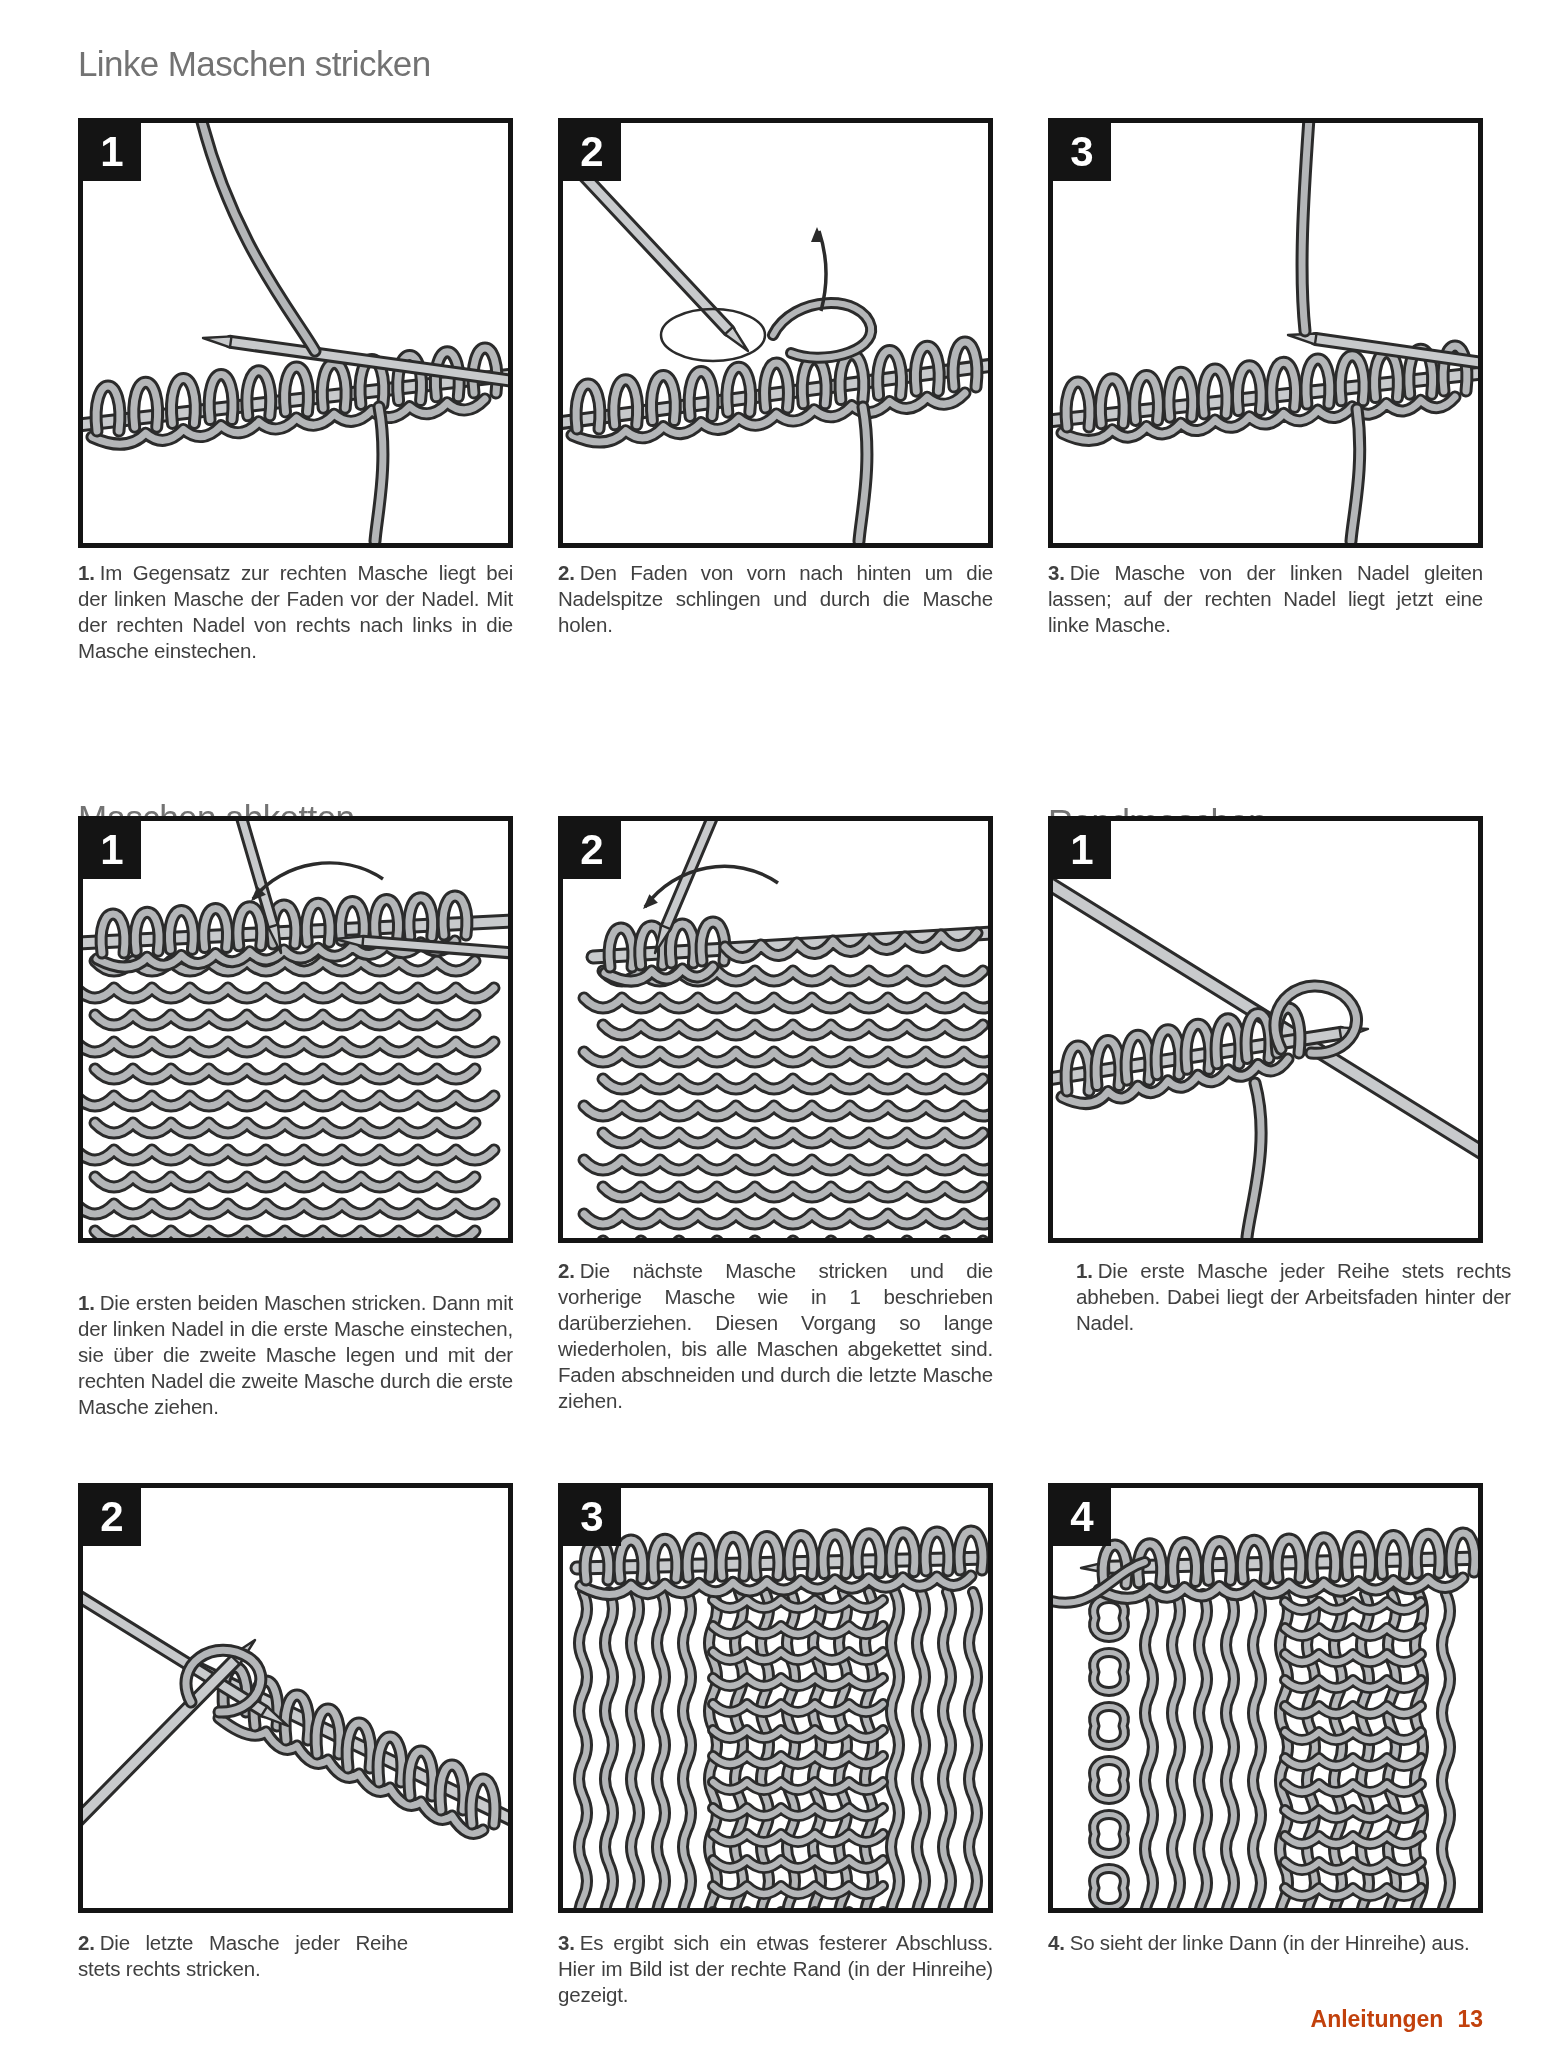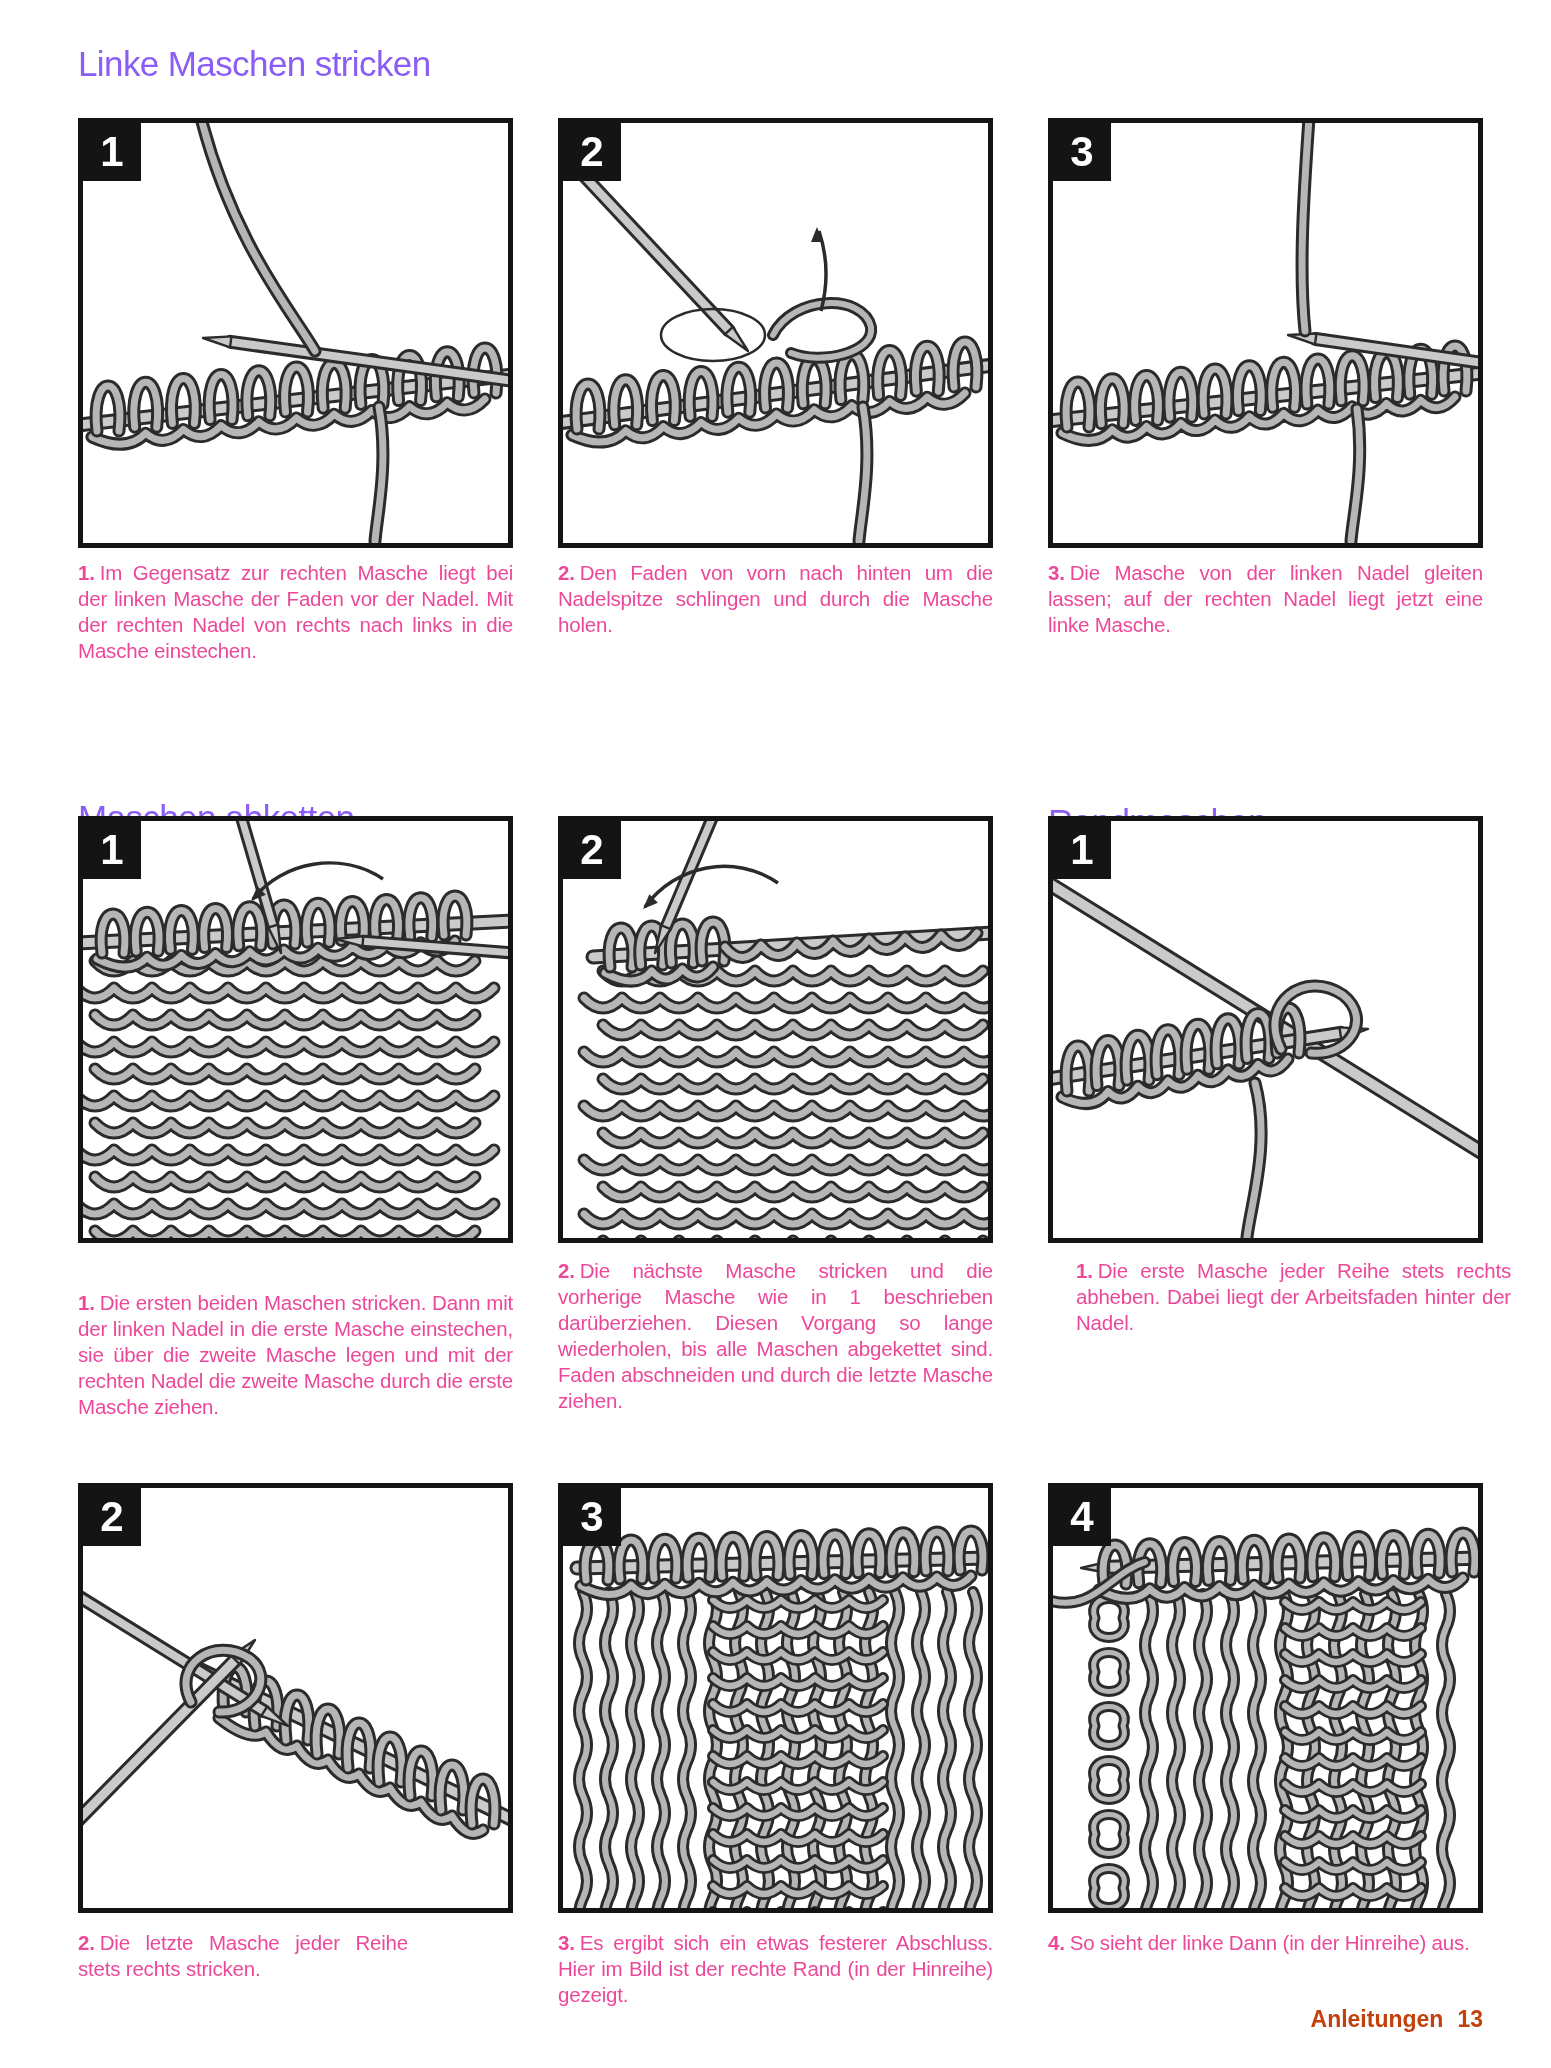--- a/index.html
+++ b/index.html
@@ -1,24 +1,24 @@
 <!DOCTYPE html>
 <html><head>
 <meta charset="utf-8">
 <style>
   html,body{margin:0;padding:0;background:#ffffff;}
   .page{position:relative;width:1551px;height:2068px;background:#ffffff;overflow:hidden;
         font-family:"Liberation Sans",sans-serif;color:#1b1b1b;}
-  .sec-title{position:absolute;margin:0;font-size:35px;font-weight:500;letter-spacing:-0.6px;color:#8b5cf6;white-space:nowrap;}
+  .sec-title{position:absolute;margin:0;font-size:35px;font-weight:500;letter-spacing:-0.6px;color:#737373;white-space:nowrap;}
   .figure{position:absolute;width:435px;box-sizing:border-box;border:5px solid #141414;background:#fff;}
   .figure svg{position:absolute;left:0;top:0;display:block;}
   .badge{position:absolute;left:0;top:0;width:58px;height:58px;background:#141414;color:#ffffff;
          display:flex;align-items:center;justify-content:center;font-size:42px;font-weight:bold;z-index:2;}
   .cap{position:absolute;width:435px;font-size:20.5px;line-height:26px;text-align:justify;
-       letter-spacing:-0.2px;color:#ec4899;}
+       letter-spacing:-0.2px;color:#404040;}
   .cap b{font-weight:bold;margin-right:5px;}
   .footer{position:absolute;left:1048px;top:2006px;width:435px;text-align:right;
           font-size:23px;font-weight:bold;color:#c2410c;}
   .footer .pg{margin-left:14px;}
 </style>
 </head>
 <body>
 
 <div class="page">
 

